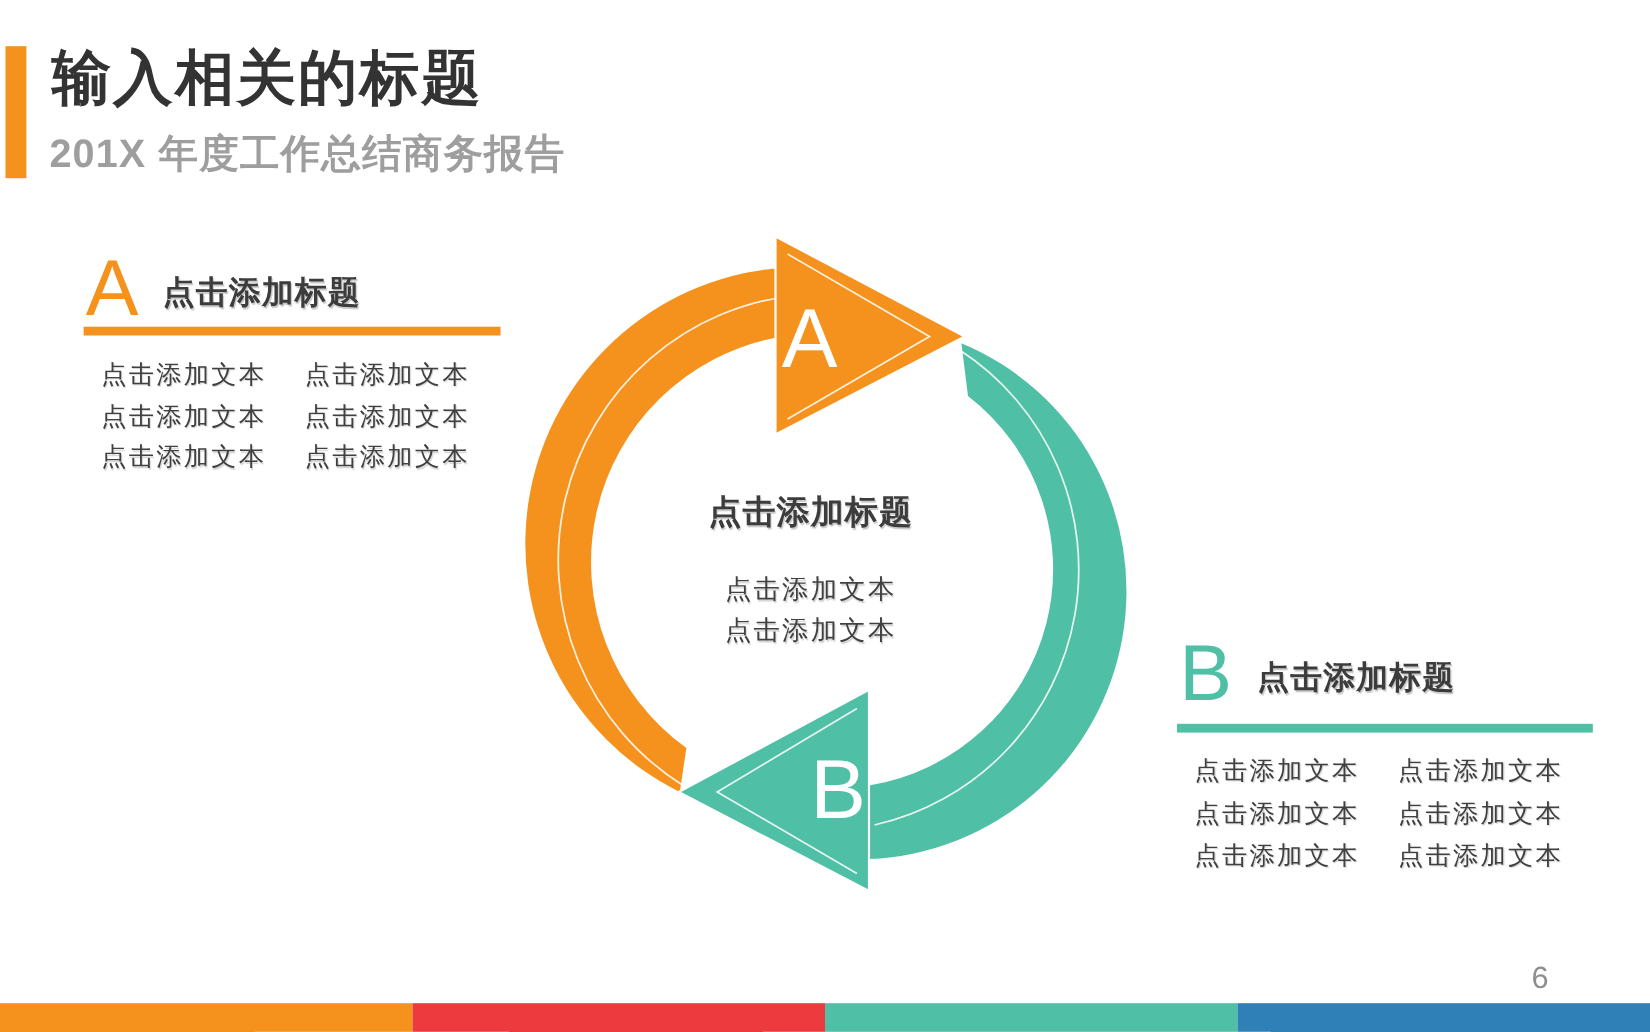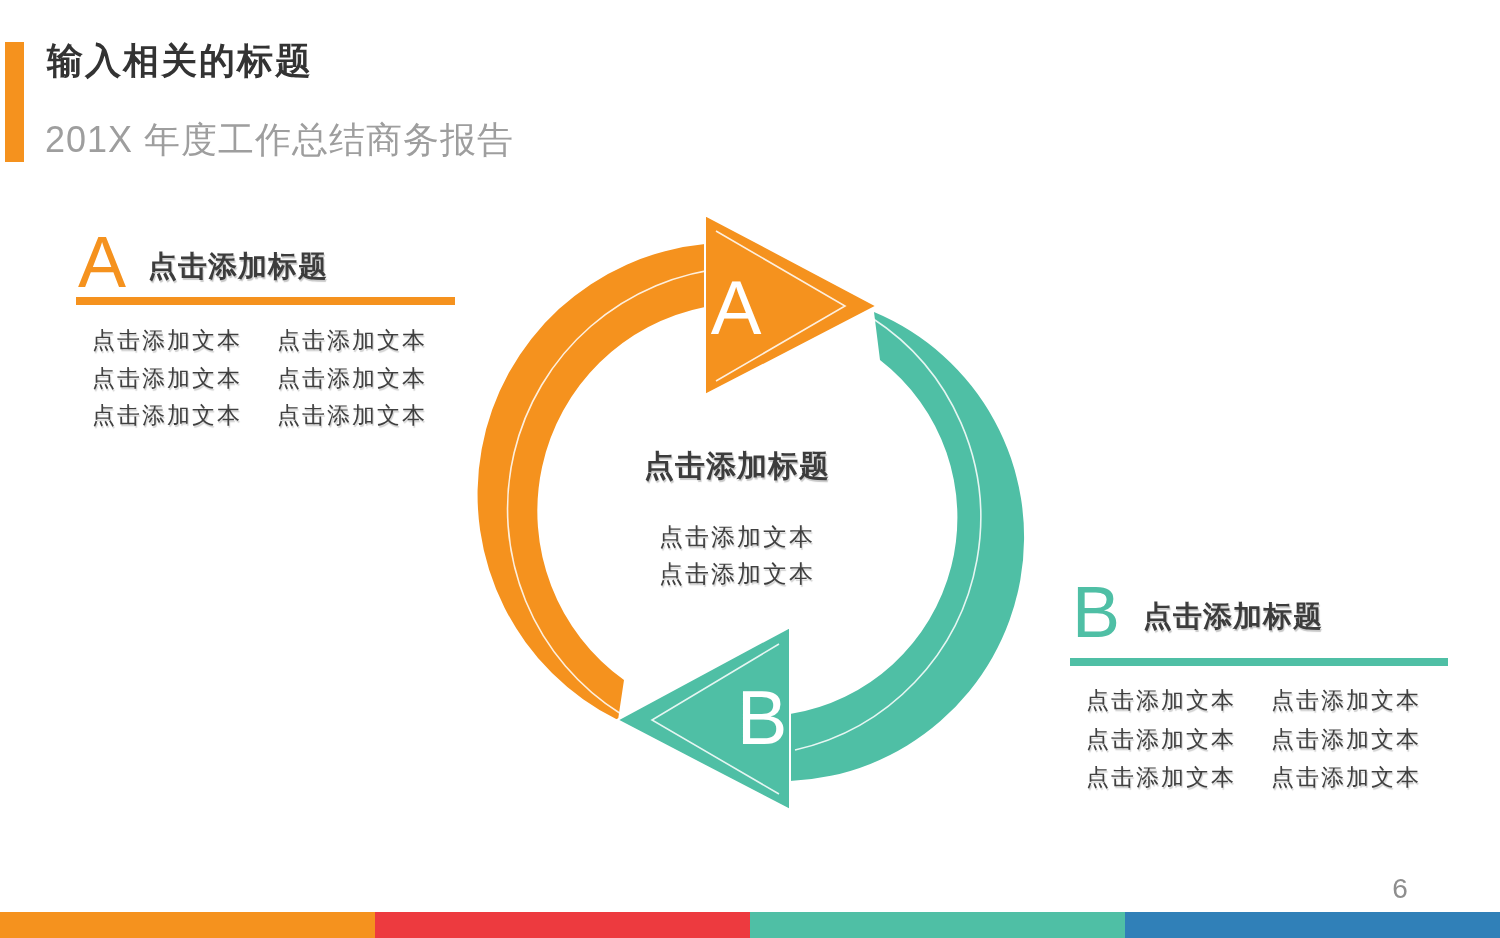--- a/index.html
+++ b/index.html
@@ -9,26 +9,26 @@
     font-family: "Liberation Sans", "DejaVu Sans", sans-serif;
     overflow: hidden;
     position: relative;
   }
   .slide { position: absolute; inset: 0; width: 1500px; height: 938px; }
 
   
   .accent-bar { position: absolute; left: 5px; top: 42px; width: 19px; height: 120px; }
   .slide-title {
     position: absolute; left: 47px; top: 40px; margin: 0;
-    font-size: 36px; font-weight: 700; letter-spacing: 2px;
+    font-size: 54px; font-weight: 700; letter-spacing: 2px;
     line-height: 1.15;
   }
   .slide-subtitle {
     position: absolute; left: 45px; top: 118px; margin: 0;
-    font-size: 36px; font-weight: 400; letter-spacing: 1px;
+    font-size: 36px; font-weight: 700; letter-spacing: 1px;
     line-height: 1.2;
     text-align: right;
   }
 
   
   .section-letter {
     position: absolute; margin: 0;
     font-size: 72px; font-weight: 400; line-height: 1;
   }
   .section-heading {

